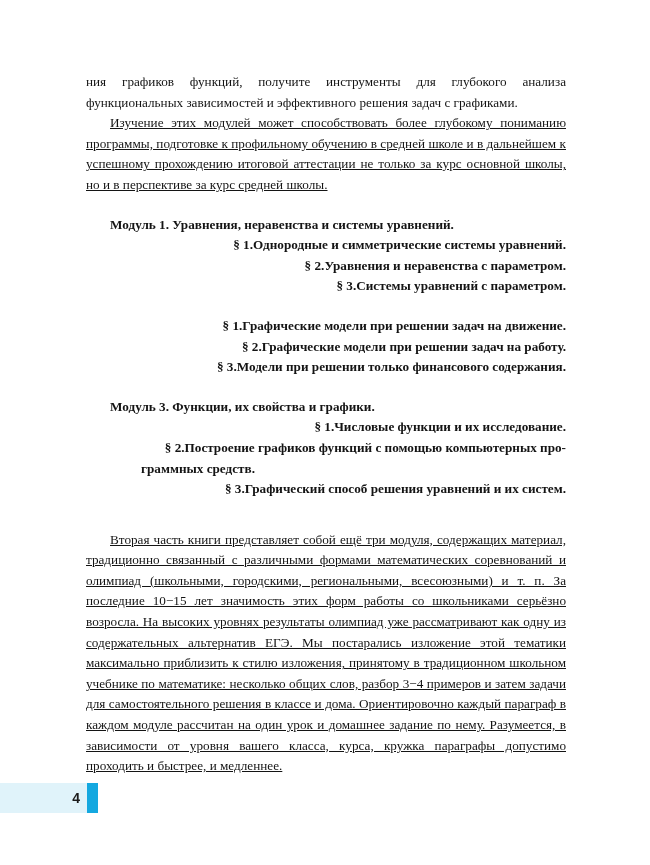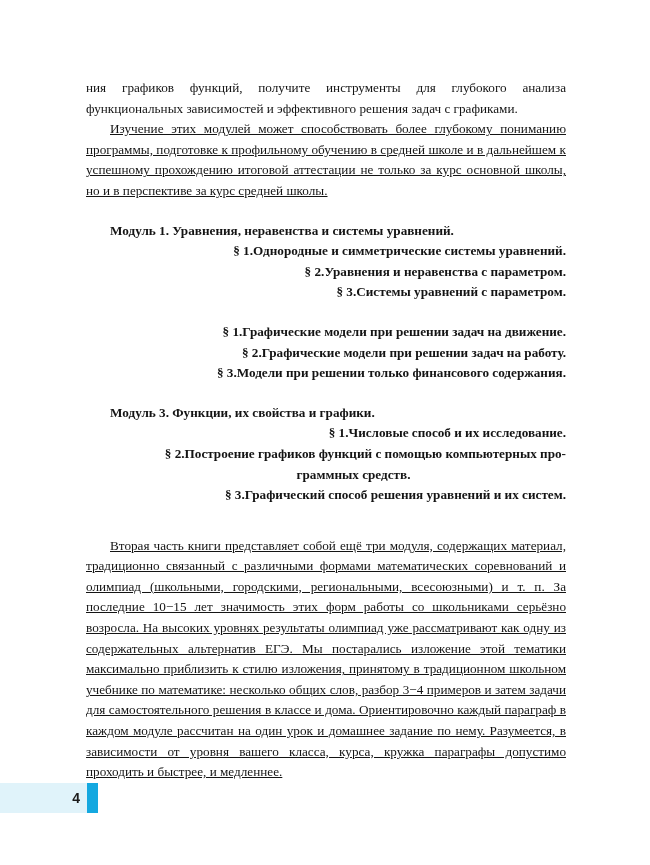--- a/index.html
+++ b/index.html
@@ -21,21 +21,21 @@
     left: 0;
     top: 0;
     width: 650px;
     height: 865px;
     background: #ffffff;
   }
 
   .text-column {
     position: absolute;
     left: 86px;
-    top: 78px;
+    top: 72px;
     width: 480px;
   }
 
   p.body-par {
     margin: 0;
     font-size: 13.2px;
     line-height: 20.6px;
     text-align: justify;
     text-justify: inter-word;
     hyphens: manual;
@@ -77,21 +77,20 @@
 
   .para-line .sect {
     display: inline-block;
     width: 31px;
   }
 
   .para-wrap {
     font-size: 13.2px;
     line-height: 20.6px;
     padding-left: 55px;
-    text-align: center;
   }
 
   .gap-after-modules {
     height: 30px;
   }
 
   .footer {
     position: absolute;
     left: 0;
     top: 783px;
@@ -163,21 +162,21 @@
       <div class="para-line">
         <span class="sect">§ 3.</span><span>Модели при решении только финансового содержания.</span>
       </div>
     </div>
 
     <div class="module-gap"></div>
 
     <div class="module-block">
       <div class="module-title">Модуль 3. Функции, их свойства и графики.</div>
       <div class="para-line">
-        <span class="sect">§ 1.</span><span>Числовые способ и их исследование.</span>
+        <span class="sect">§ 1.</span><span>Числовые функции и их исследование.</span>
       </div>
       <div class="para-line">
         <span class="sect">§ 2.</span><span>Построение графиков функций с помощью компьютерных про-</span>
       </div>
       <div class="para-wrap">граммных средств.</div>
       <div class="para-line">
         <span class="sect">§ 3.</span><span>Графический способ решения уравнений и их систем.</span>
       </div>
     </div>
 

